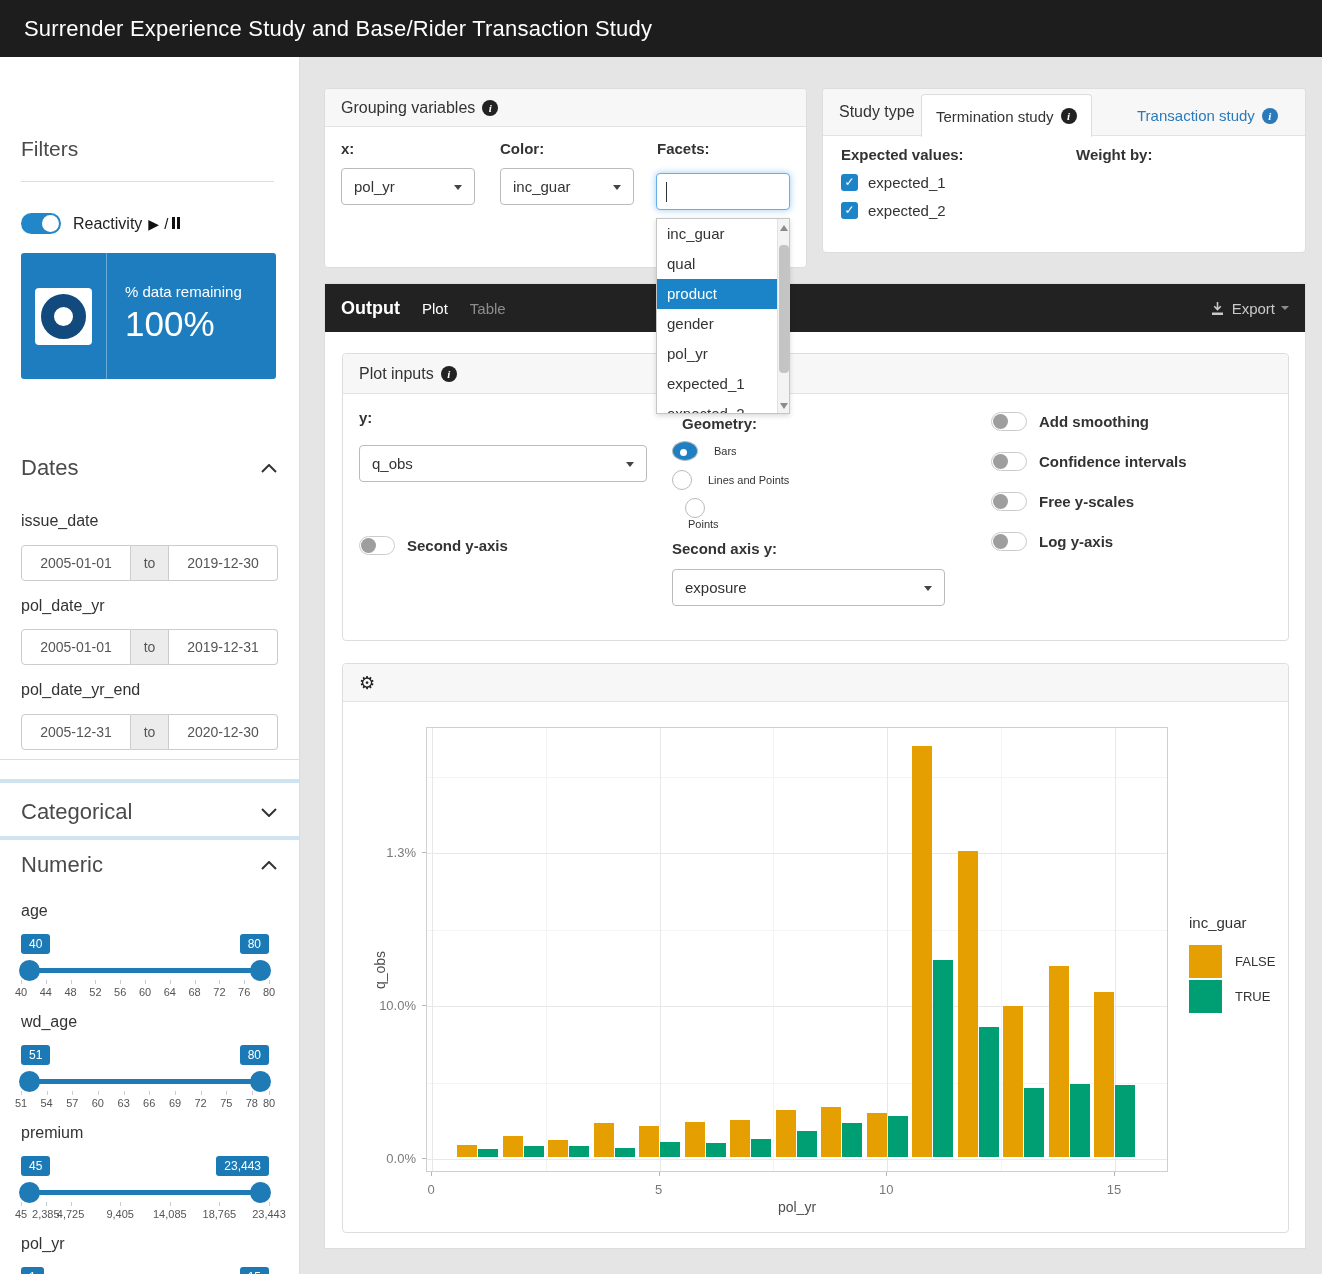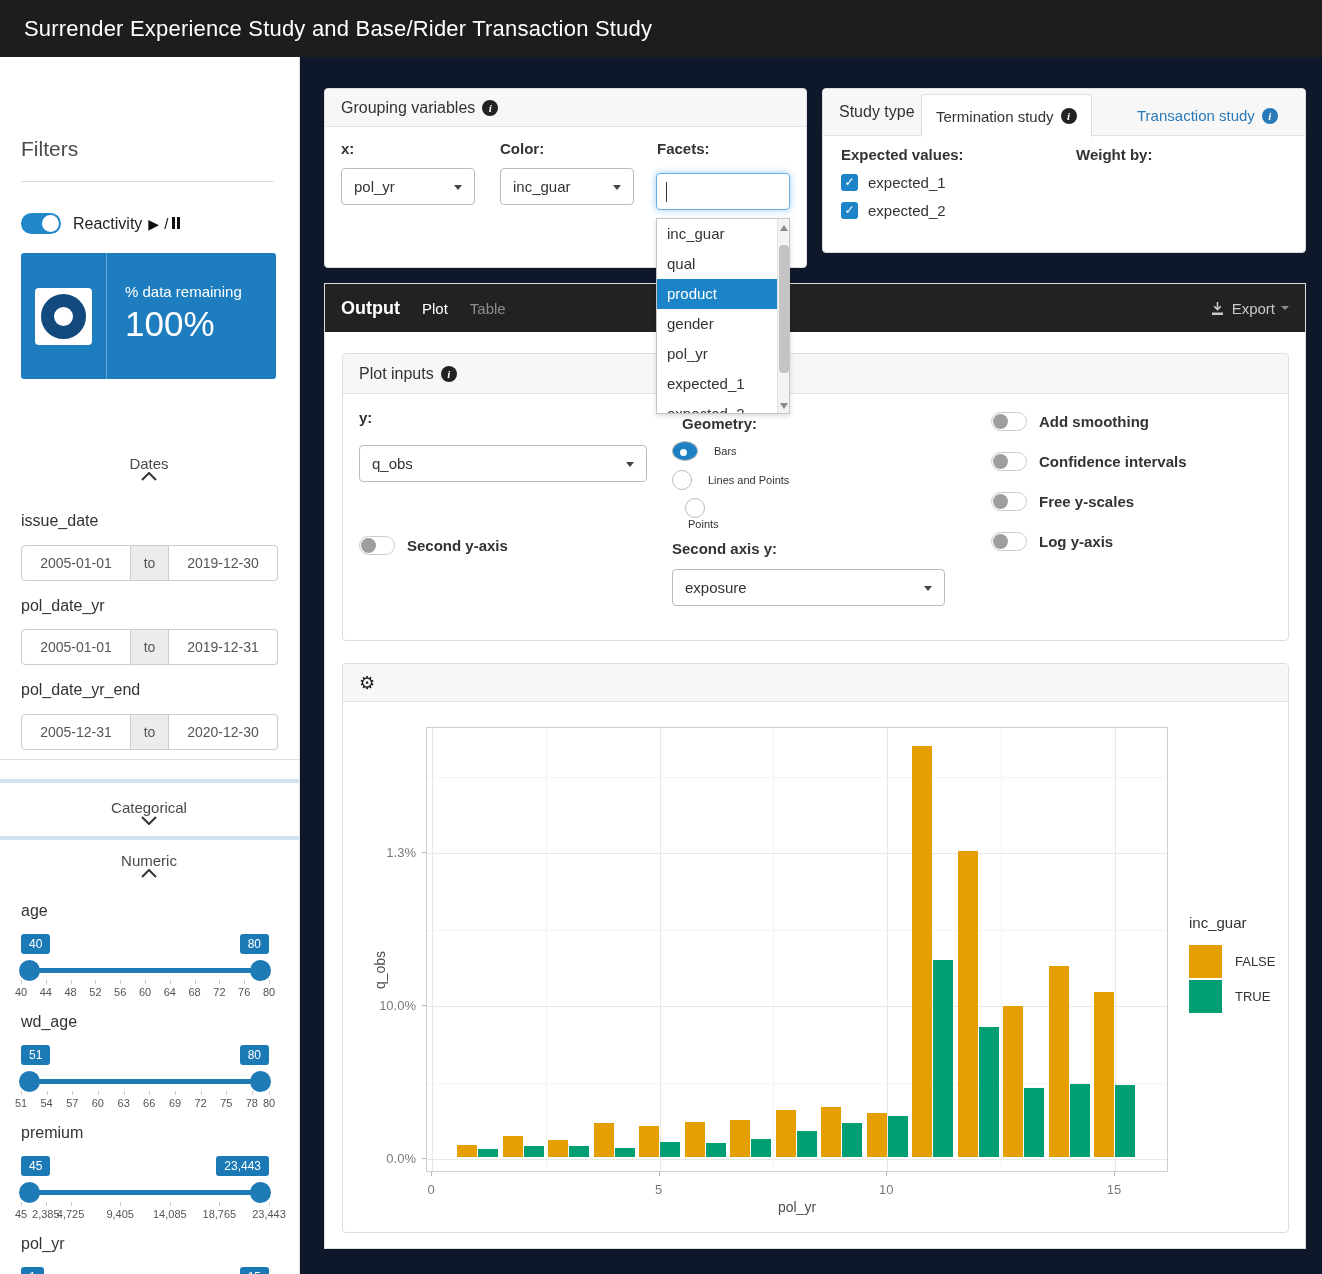--- a/index.html
+++ b/index.html
@@ -1,18 +1,18 @@
 <!DOCTYPE html>
 <html><head>
 <meta charset="utf-8">
 <style>
   * { box-sizing: border-box; margin: 0; padding: 0; }
   html,body { background:#fff; }
   body { font-family:"Liberation Sans", sans-serif; color:#333; }
-  #page { position:relative; width:1322px; height:1274px; overflow:hidden; background:#0f172a; }
+  #page { position:relative; width:1322px; height:1274px; overflow:hidden; background:#e5e5e5; }
 
   
   #app-header { position:absolute; left:0; top:0; width:1322px; height:57px; background:#1d1d1d; display:flex; align-items:center; padding-left:24px; }
   #app-header .title { color:#fff; font-size:22px; font-weight:400; letter-spacing:.2px; }
 
   
   #sidebar { position:absolute; left:0; top:57px; width:300px; height:1217px; background:#fff; border-right:1px solid #ddd; }
   .sb-abs { position:absolute; }
   #filters-title { left:21px; top:80px; font-size:21px; color:#4a4a4a; }
   #filters-hr { left:21px; top:124px; width:253px; border-top:1px solid #ddd; }
@@ -31,21 +31,21 @@
   .slash { font-size:15px; color:#111; margin-left:5px; }
 
   #valuebox { left:21px; top:196px; width:255px; height:126px; background:#1d7dbf; border-radius:3px; display:flex; }
   #valuebox .icon-zone { width:86px; display:flex; align-items:center; justify-content:center; border-right:1px solid rgba(255,255,255,.35); }
   #valuebox .icon-sq { width:57px; height:57px; background:#fff; border-radius:4px; display:flex; align-items:center; justify-content:center; }
   #valuebox .donut { width:45px; height:45px; border:13px solid #134a7e; border-radius:50%; }
   #valuebox .txt { padding:30px 0 0 18px; color:#fff; }
   #valuebox .cap { font-size:15px; }
   #valuebox .big { font-size:35px; margin-top:4px; }
 
-  .section-head { left:21px; width:256px; display:flex; justify-content:space-between; align-items:center; font-size:15px; color:#4a4a4a;flex-direction:column; }
+  .section-head { left:21px; width:256px; display:flex; justify-content:space-between; align-items:center; font-size:22px; color:#4a4a4a; }
   .chev svg { display:block; }
   .blue-divider { left:0; width:299px; height:4px; background:#cfe3f0; }
   .gray-hr { left:0; width:299px; border-top:1px solid #ddd; }
 
   .date-label, .num-label { position:absolute; left:21px; font-size:16px; font-weight:normal; color:#333; }
   .date-row { position:absolute; left:21px; width:257px; height:36px; display:flex; }
   .date-row .d-in { width:110px; height:36px; border:1px solid #ccc; background:#fff; font-size:14px; color:#555; display:flex; align-items:center; justify-content:center; }
   .date-row .d-in.first { border-radius:4px 0 0 4px; }
   .date-row .d-in.last { border-radius:0 4px 4px 0; border-left:none; width:109px; }
   .date-row .d-to { width:38px; height:36px; background:#ececec; border:1px solid #ccc; border-left:none; font-size:14px; color:#555; display:flex; align-items:center; justify-content:center; }

